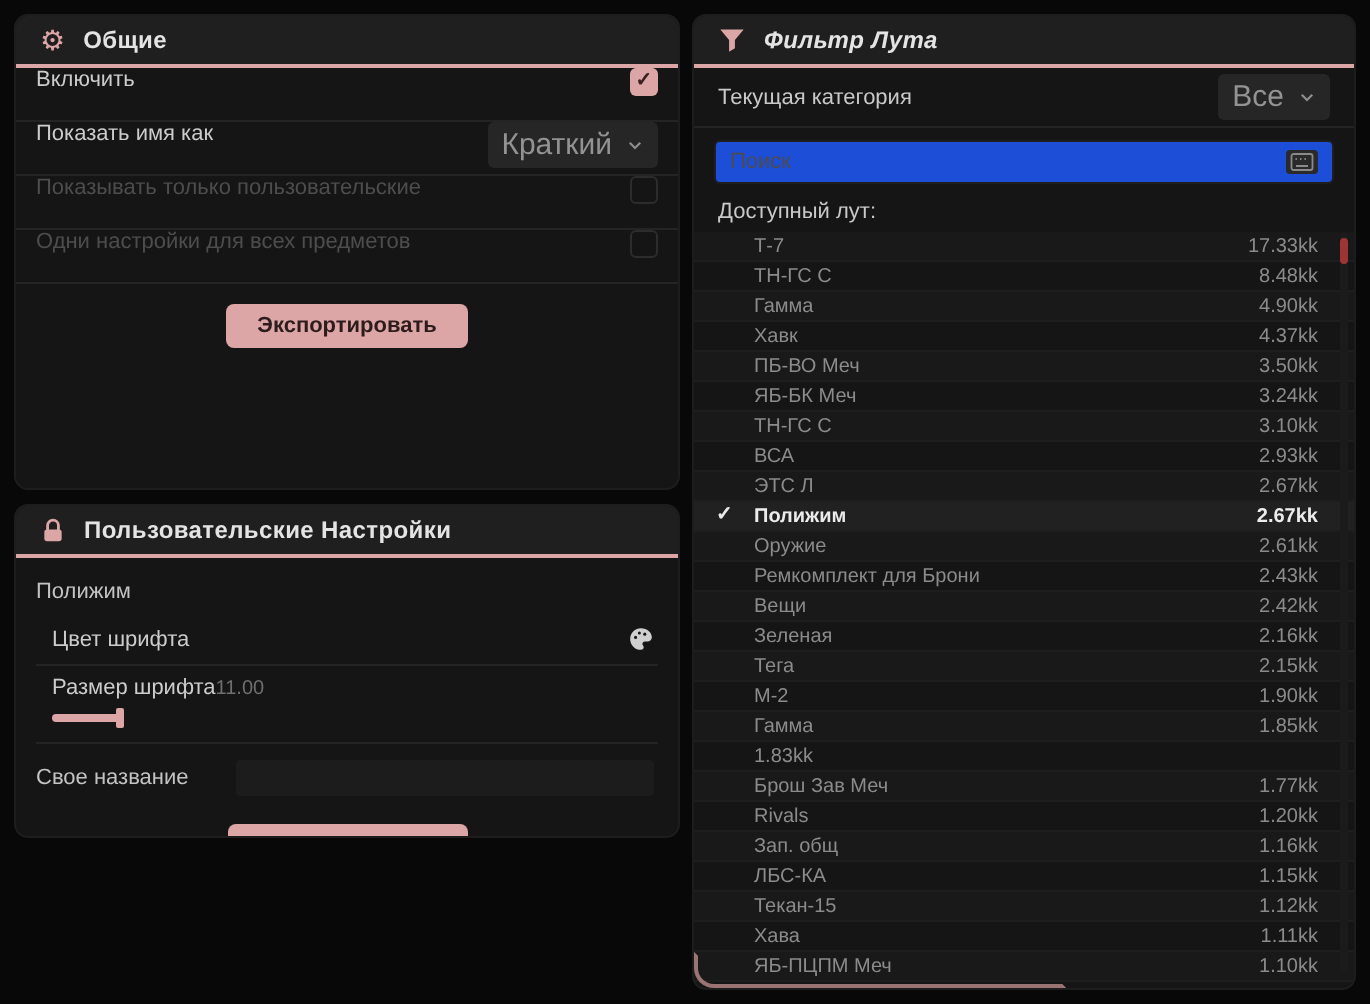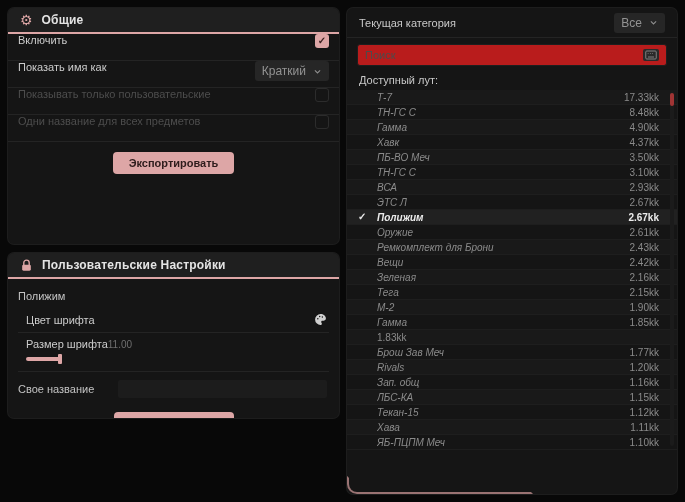--- a/index.html
+++ b/index.html
@@ -48,21 +48,21 @@
   .g-row{display:flex;align-items:flex-start;justify-content:space-between;
          min-height:27px;padding:0 10px;border-bottom:1px solid var(--sep);font-size:11px;}
   .g-row.disabled{color:var(--disabled);}
   .g-row.disabled .checkbox{border-color:#2c2c2c;}
   .checkbox{width:14px;height:14px;border-radius:3px;flex:0 0 auto;cursor:pointer;}
   .checkbox.checked{background:var(--accent);display:flex;align-items:center;justify-content:center;}
   .checkbox.checked .tickglyph{color:#3a2020;font-size:10px;font-weight:bold;line-height:1;}
   .checkbox.empty{border:1px solid #313131;background:transparent;}
 
   .select{
-    background:#262626;color:#939393;border-radius:3px;font-size:12px;
+    background:#262626;color:#939393;border-radius:3px;font-size:15px;
     padding:3px 7px;display:flex;align-items:center;gap:7px;cursor:pointer;
   }
   .chev{display:flex;align-items:center;color:#8d8d8d;}
 
   .btnrow{display:flex;justify-content:center;gap:16px;padding:10px 0;}
   .pinkbtn{
     background:var(--accent);color:#2e1c1c;border:none;border-radius:4px;
     font-size:11px;font-weight:bold;padding:5px 16px;font-family:inherit;cursor:pointer;
   }
 
@@ -84,38 +84,38 @@
     flex:1;background:#1c1c1c;border:none;border-radius:2px;height:18px;
     color:#cfcfcf;font-size:11px;padding:0 6px;font-family:inherit;
   }
   .del-row{display:flex;justify-content:center;padding-top:6px;}
   .del-row .pinkbtn{min-width:120px;}
 
   
   .f-row{display:flex;align-items:center;justify-content:space-between;
          height:30px;padding:0 12px;border-bottom:1px solid var(--sep);font-size:11px;color:#c9c9c9;gap:47px;}
   .search-row{
-    margin:6px 10px;background:#b91c1c;border-radius:3px;height:22px;
+    margin:6px 10px;background:#1d4ed8;border-radius:3px;height:22px;
     display:flex;align-items:center;padding:0 7px;gap:6px;border:1px solid #1e1e1e;
   }
   .search-row input{
     flex:1;background:transparent;border:none;outline:none;color:#bdbdbd;
     font-size:11px;font-family:inherit;
   }
   .search-row input::placeholder{color:#4c4c4c;}
   .kbd-icon{color:#8a8a8a;background:#2a2a2a;border-radius:2px;padding:1px 2px;display:flex;align-items:center;}
   .list-label{padding:2px 12px 4px 12px;font-size:11px;color:#c9c9c9;}
 
   .loot-list{position:relative;}
   .loot-row{
     display:flex;align-items:center;height:15px;padding:0 18px 0 30px;
     font-size:10px;color:var(--dim);border-bottom:1px solid #1e1e1e;position:relative;cursor:pointer;
   }
   .loot-row:nth-child(odd){background:rgba(255,255,255,0.02);}
-  .loot-name{flex:1;white-space:nowrap;overflow:hidden;font-style:italic;}
+  .loot-name{flex:1;white-space:nowrap;overflow:hidden;}
   .loot-value{white-space:nowrap;}
   .loot-row .tick{position:absolute;left:11px;display:none;font-size:10px;color:#e9e9e9;line-height:1;}
   .loot-row.checked{color:#ececec;font-weight:bold;background:rgba(255,255,255,0.055);}
   .loot-row.checked .tick{display:block;}
 
   .scrollbar{position:absolute;right:3px;top:0;bottom:4px;width:4px;background:#1b1b1b;border-radius:2px;}
   .scroll-thumb{position:absolute;top:3px;left:0;width:4px;height:13px;background:#a03434;border-radius:2px;cursor:pointer;}
 
   .svgicon{display:block;}
 </style>
@@ -147,21 +147,21 @@
                   <path d="M5 9l7 7 7-7" fill="none" stroke="currentColor" stroke-width="3"></path>
                 </svg>
             </span>
           </span>
         </div>
         <div class="g-row disabled">
           <span>Показывать только пользовательские</span>
           <span class="checkbox empty"></span>
         </div>
         <div class="g-row disabled">
-          <span>Одни название для всех предметов</span>
+          <span>Одни настройки для всех предметов</span>
           <span class="checkbox empty"></span>
         </div>
         <div class="btnrow">
           <button class="pinkbtn">Экспортировать</button>
         </div>
       </div>
     </section>
 
     <section class="panel panel-custom">
       <header class="panel-header">
@@ -202,20 +202,28 @@
         </div>
         <div class="del-row">
           <button class="pinkbtn">Удалить</button>
         </div>
       </div>
     </section>
   </div>
 
   <div class="col-right">
     <section class="panel panel-filter">
+      <header class="panel-header">
+        <span class="hicon">
+          <svg class="svgicon" width="14" height="14" viewBox="0 0 24 24">
+            <path fill="currentColor" d="M2 3h20l-7.5 9v7l-5 3V12z"></path>
+          </svg>
+        </span>
+        <h2>Фильтр Лута</h2>
+      </header>
 
       <div class="f-row">
         <span>Текущая категория</span>
         <span class="select">
           <span>Все</span>
           <span class="chev">
             <svg class="svgicon" width="9" height="9" viewBox="0 0 24 24">
                 <path d="M5 9l7 7 7-7" fill="none" stroke="currentColor" stroke-width="3"></path>
               </svg>
           </span>
@@ -259,20 +267,25 @@
     <span class="loot-name">Хавк</span>
     <span class="loot-value">4.37kk</span>
   </div>
 
   <div class="loot-row">
 
     <span class="loot-name">ПБ-ВО Меч</span>
     <span class="loot-value">3.50kk</span>
   </div>
 
+  <div class="loot-row">
+
+    <span class="loot-name">ЯБ-БК Меч</span>
+    <span class="loot-value">3.24kk</span>
+  </div>
 
   <div class="loot-row">
 
     <span class="loot-name">ТН-ГС С</span>
     <span class="loot-value">3.10kk</span>
   </div>
 
   <div class="loot-row">
 
     <span class="loot-name">ВСА</span>

